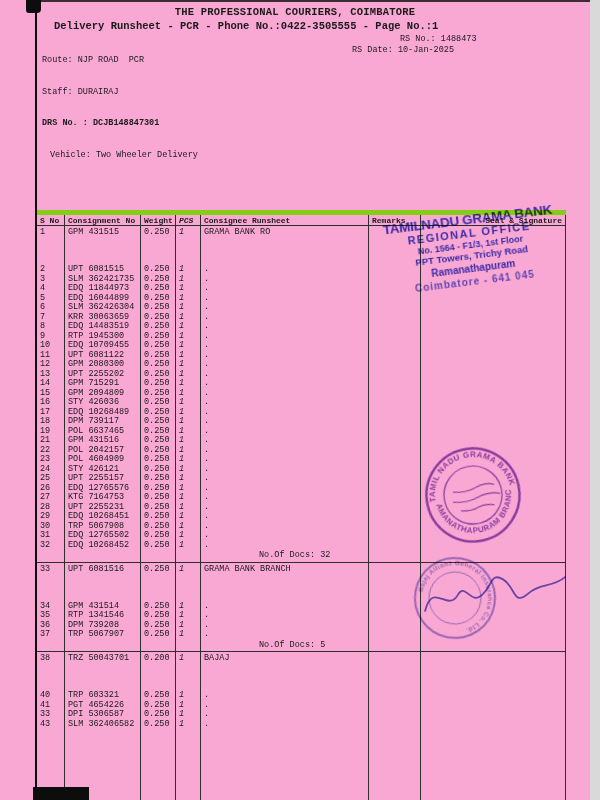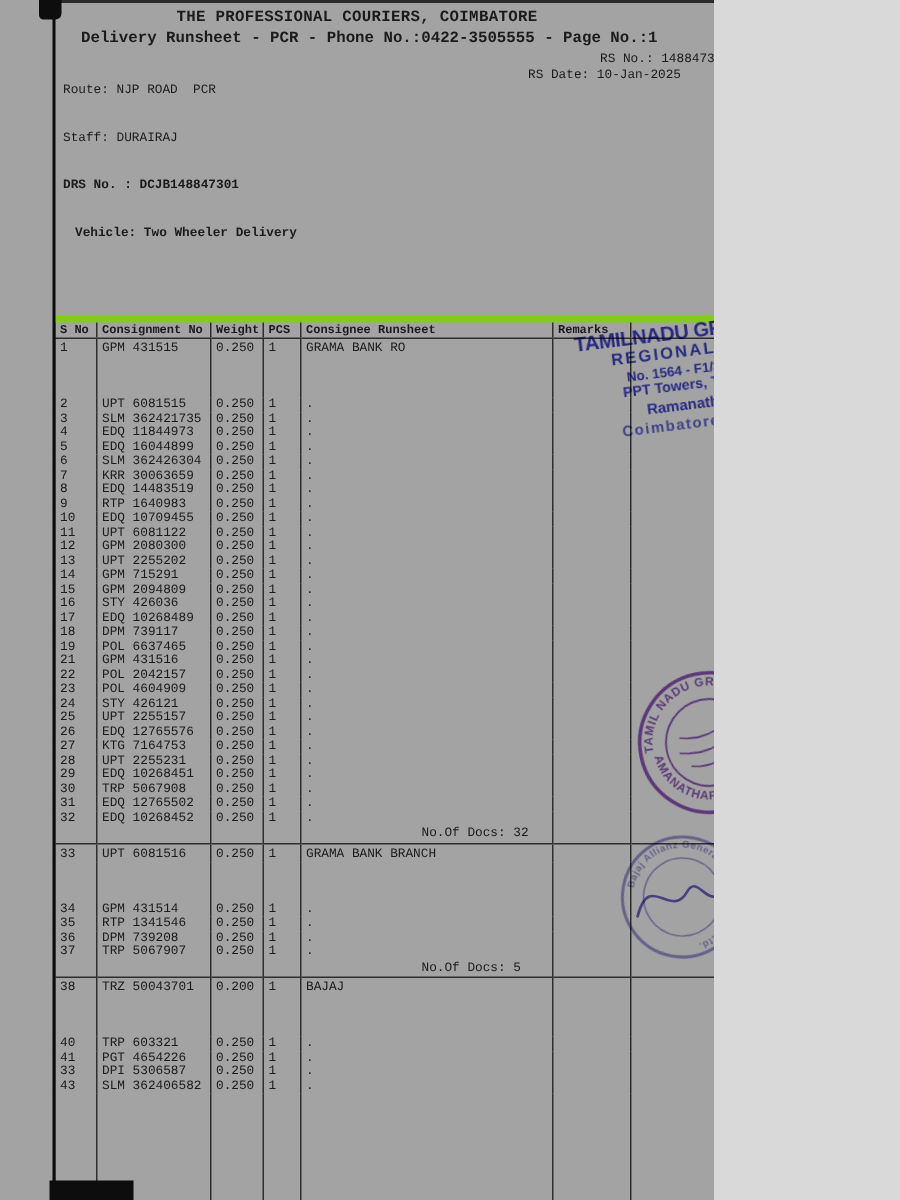--- a/index.html
+++ b/index.html
@@ -1,41 +1,41 @@
 <!DOCTYPE html>
 <html><head>
 <meta charset="utf-8">
 <style>
   * { margin:0; padding:0; box-sizing:border-box; }
   html,body { width:600px; height:800px; }
   body { font-family:"Liberation Mono","DejaVu Sans Mono",monospace; background:#d9d9d9; }
-  .page { position:relative; width:476px; height:800px; background:#a3a3a3; overflow:hidden; color:#1b1b1b; }
+  .page { position:relative; width:590px; height:800px; background:#f9a8d4; overflow:hidden; color:#1b1b1b; }
 
   
   .doc-title { text-align:center; padding-top:6px; font-size:10.5px; font-weight:bold; letter-spacing:.2px; }
   .doc-subtitle { margin-left:54px; margin-top:2px; font-size:10.5px; font-weight:bold; white-space:pre; }
   .meta { position:relative; margin-left:42px; margin-top:2px; font-size:8.5px; line-height:10.5px; white-space:pre; }
   .meta .bold { font-weight:bold; }
-  .meta .vehicle { padding-left:8px;font-weight:bold; }
+  .meta .vehicle { padding-left:8px; }
   .meta .rs-no   { position:absolute; left:310px; top:0;padding-left:48px; }
   .meta .rs-date { position:absolute; left:310px; top:10.5px; }
 
   
   .rs-table { margin-left:36px; margin-top:8px; border-collapse:collapse; table-layout:fixed; width:529px; }
   .rs-table th, .rs-table td { border-left:1px solid #2e2e2e; text-align:left; padding:0 3px; overflow:hidden; white-space:pre; }
   .rs-table th:last-child, .rs-table td:last-child { border-right:1px solid #2e2e2e; }
   .rs-table thead th { border-top:5px solid #84cc16; border-bottom:1px solid #2e2e2e; font-size:8px; font-weight:bold; height:13px; vertical-align:middle; }
   .rs-table thead th.c-seal { text-align:right; }
   .rs-table td { font-size:8.5px; height:9.5px; line-height:9.5px; vertical-align:top; }
   tr.group-start td { border-top:1px solid #2e2e2e; height:12px; line-height:12px; }
   tr.spacer td { height:27px; }
   tr.note-row td { height:12px; line-height:11px; }
-  td.note-cell { padding-left:80px; }
+  td.note-cell { padding-left:58px; }
   tr.filler td { height:171px; }
-  .c-pcs { text-align:center; }
+  .c-pcs { text-align:center;font-style:italic; }
 
   
   .art { position:absolute; background:#0d0d0d; }
   .art-left-line { left:35px; top:0; width:2px; height:800px; }
   .art-top-line { left:30px; top:0; width:565px; height:2px; opacity:.8; }
   .art-top-blob { left:26px; top:0; width:15px; height:13px; border-radius:0 0 4px 3px; }
   .art-bottom-bar { left:33px; top:787px; width:56px; height:13px; }
 
   
   .stamp-regional { position:absolute; left:368px; top:212px; width:206px; transform:rotate(-7deg);
@@ -175,21 +175,21 @@
           <td class="c-sno">8</td>
           <td class="c-cn">EDQ 14483519</td>
           <td class="c-wt">0.250</td>
           <td class="c-pcs">1</td>
           <td class="c-cons">.</td>
           <td class="c-rem"></td>
           <td class="c-seal"></td>
         </tr>
         <tr>
           <td class="c-sno">9</td>
-          <td class="c-cn">RTP 1640983</td>
+          <td class="c-cn">RTP 1945300</td>
           <td class="c-wt">0.250</td>
           <td class="c-pcs">1</td>
           <td class="c-cons">.</td>
           <td class="c-rem"></td>
           <td class="c-seal"></td>
         </tr>
         <tr>
           <td class="c-sno">10</td>
           <td class="c-cn">EDQ 10709455</td>
           <td class="c-wt">0.250</td>

